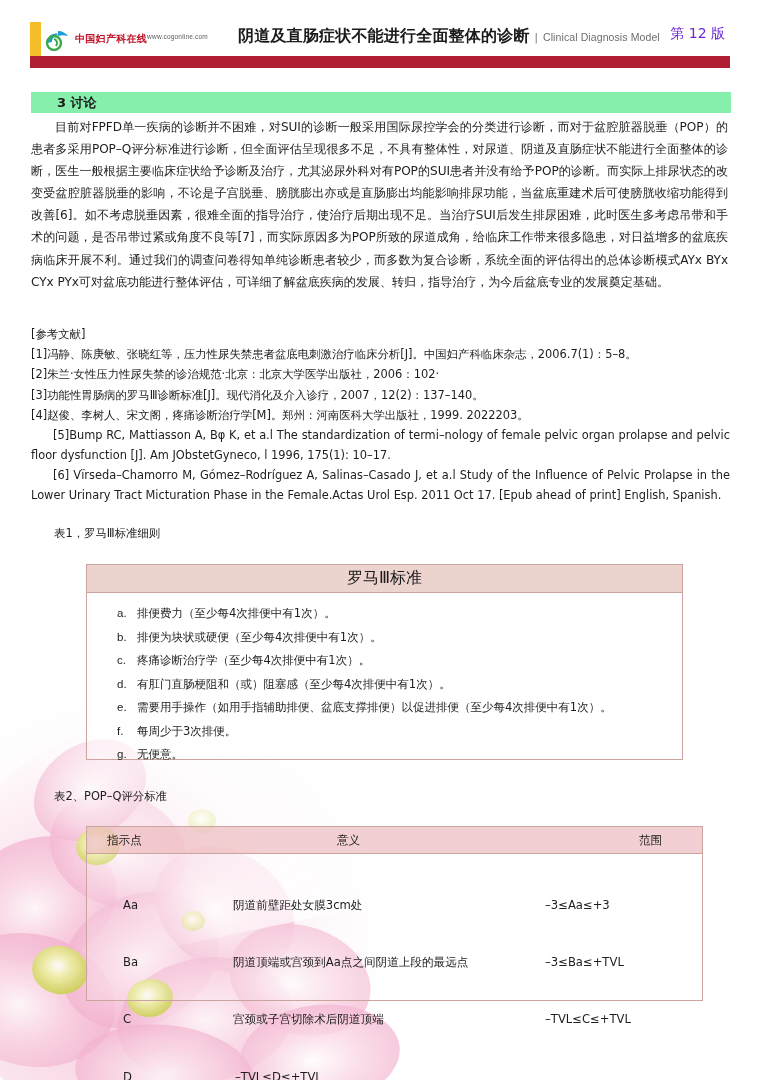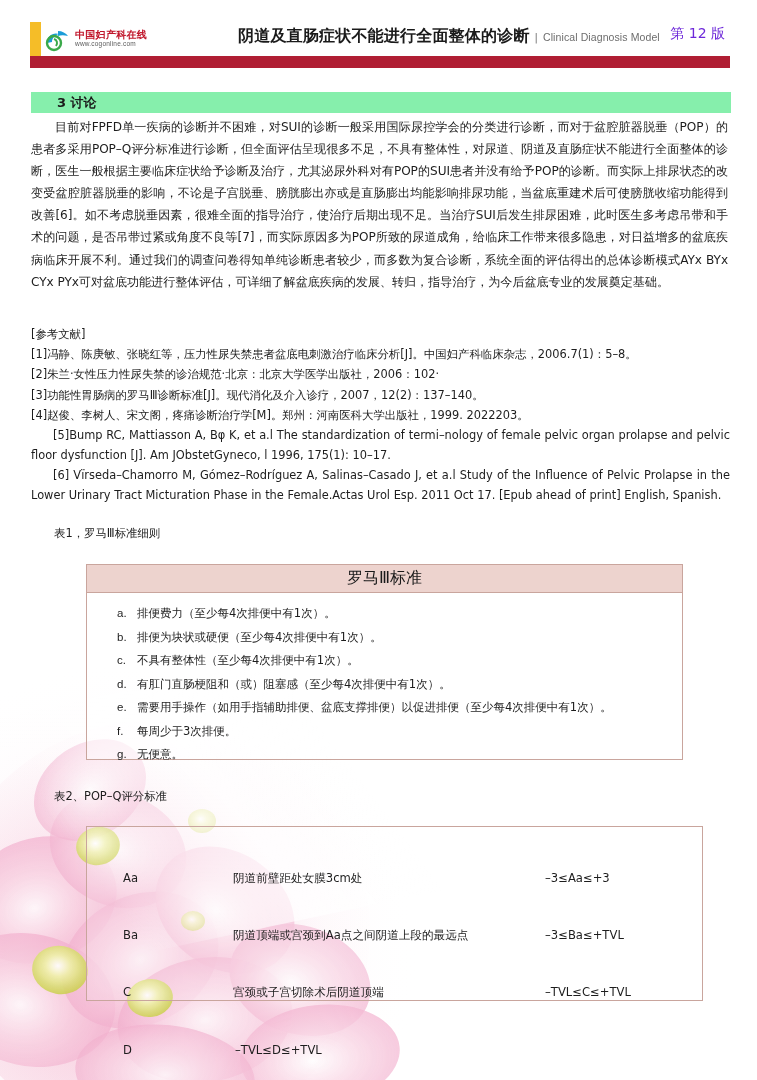--- a/index.html
+++ b/index.html
@@ -89,21 +89,20 @@
     gap: 5px;
   }
   .logo-mark {
     width: 26px;
     height: 26px;
     position: relative;
     flex: 0 0 auto;
   }
   .logo-text {
     display: flex;
-    flex-direction: column;
     justify-content: center;
     line-height: 1.05;
   }
   .logo-cn {
     font-size: 10px;
     font-weight: bold;
     color: #c0152a;
     letter-spacing: 0.3px;
     white-space: nowrap;
   }
@@ -409,21 +408,21 @@
         <div class="tbl1-row">
           <span class="tbl1-marker">a.</span>
           <span>排便费力（至少每4次排便中有1次）。</span>
         </div>
         <div class="tbl1-row">
           <span class="tbl1-marker">b.</span>
           <span>排便为块状或硬便（至少每4次排便中有1次）。</span>
         </div>
         <div class="tbl1-row">
           <span class="tbl1-marker">c.</span>
-          <span>不具有整体性（至少每4次排便中有1次）。</span>
+          <span>疼痛诊断治疗学（至少每4次排便中有1次）。</span>
         </div>
         <div class="tbl1-row">
           <span class="tbl1-marker">d.</span>
           <span>有肛门直肠梗阻和（或）阻塞感（至少每4次排便中有1次）。</span>
         </div>
         <div class="tbl1-row">
           <span class="tbl1-marker">e.</span>
           <span>需要用手操作（如用手指辅助排便、盆底支撑排便）以促进排便（至少每4次排便中有1次）。</span>
         </div>
         <div class="tbl1-row">
@@ -433,20 +432,25 @@
         <div class="tbl1-row">
           <span class="tbl1-marker">g.</span>
           <span>无便意。</span>
         </div>
       </div>
     </div>
 
     <div id="cap2" class="table-caption">表2、POP–Q评分标准</div>
 
     <div id="tbl2" class="tbl">
+      <div class="tbl2-head">
+        <span class="c-point">指示点</span>
+        <span class="c-mean">意义</span>
+        <span class="c-range">范围</span>
+      </div>
       <div class="tbl2-body">
         <div class="tbl2-row">
           <span class="c-point">Aa</span>
           <span class="c-mean">阴道前壁距处女膜3cm处</span>
           <span class="c-range">–3≤Aa≤+3</span>
         </div>
         <div class="tbl2-row">
           <span class="c-point">Ba</span>
           <span class="c-mean">阴道顶端或宫颈到Aa点之间阴道上段的最远点</span>
           <span class="c-range">–3≤Ba≤+TVL</span>

